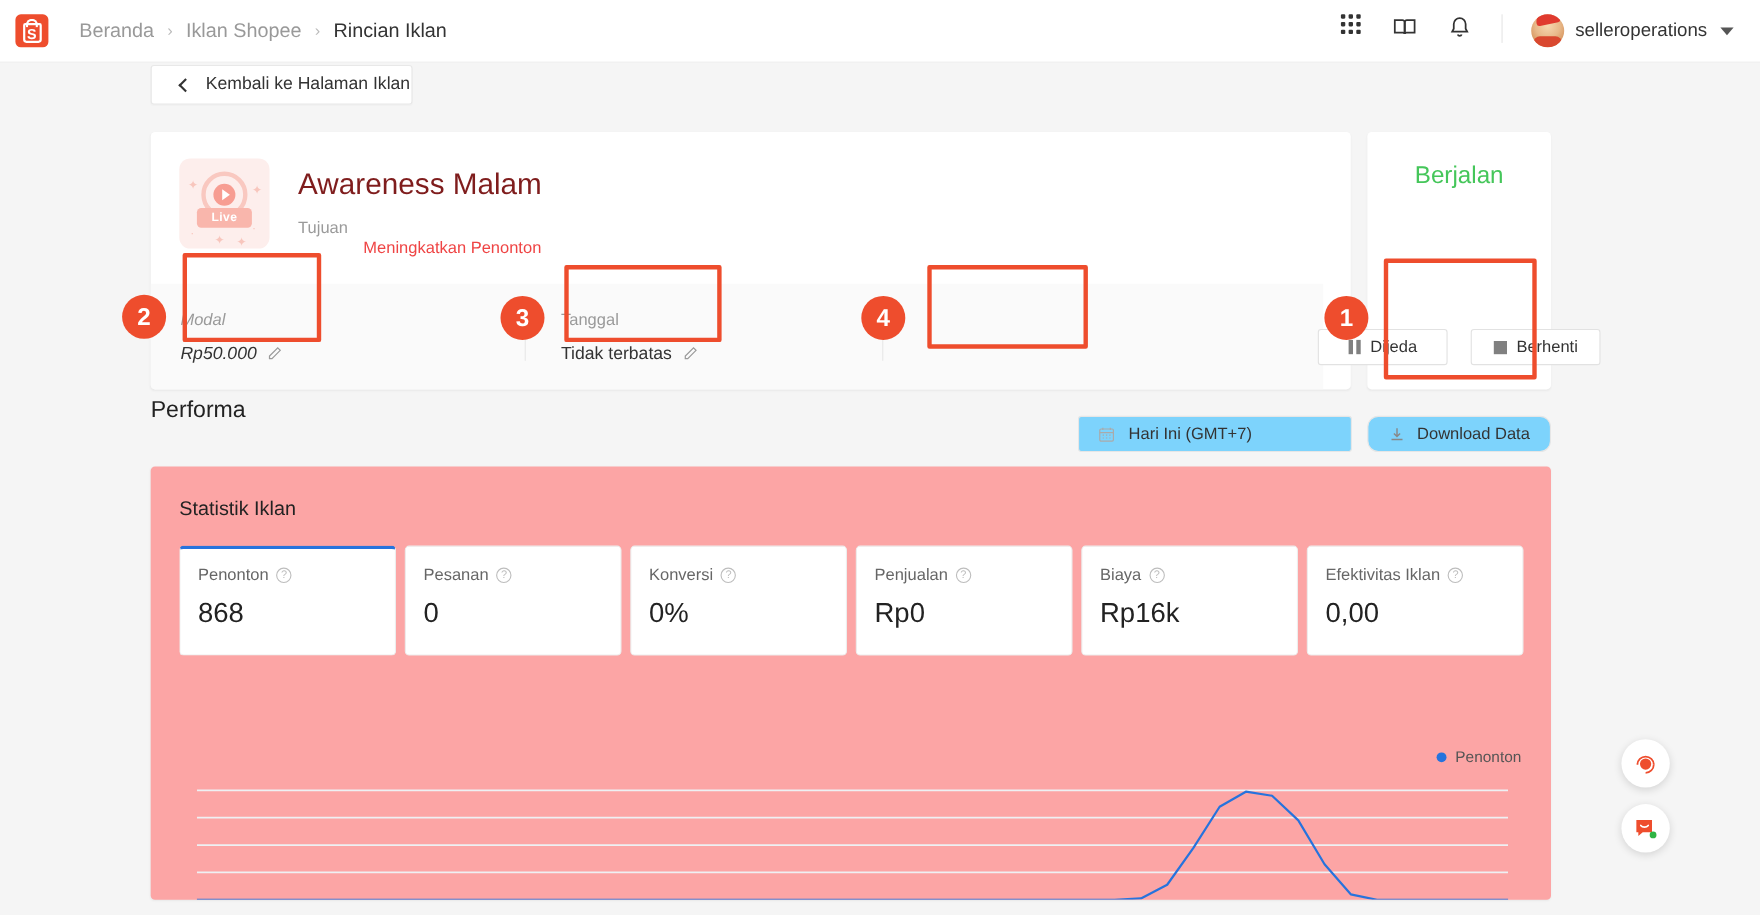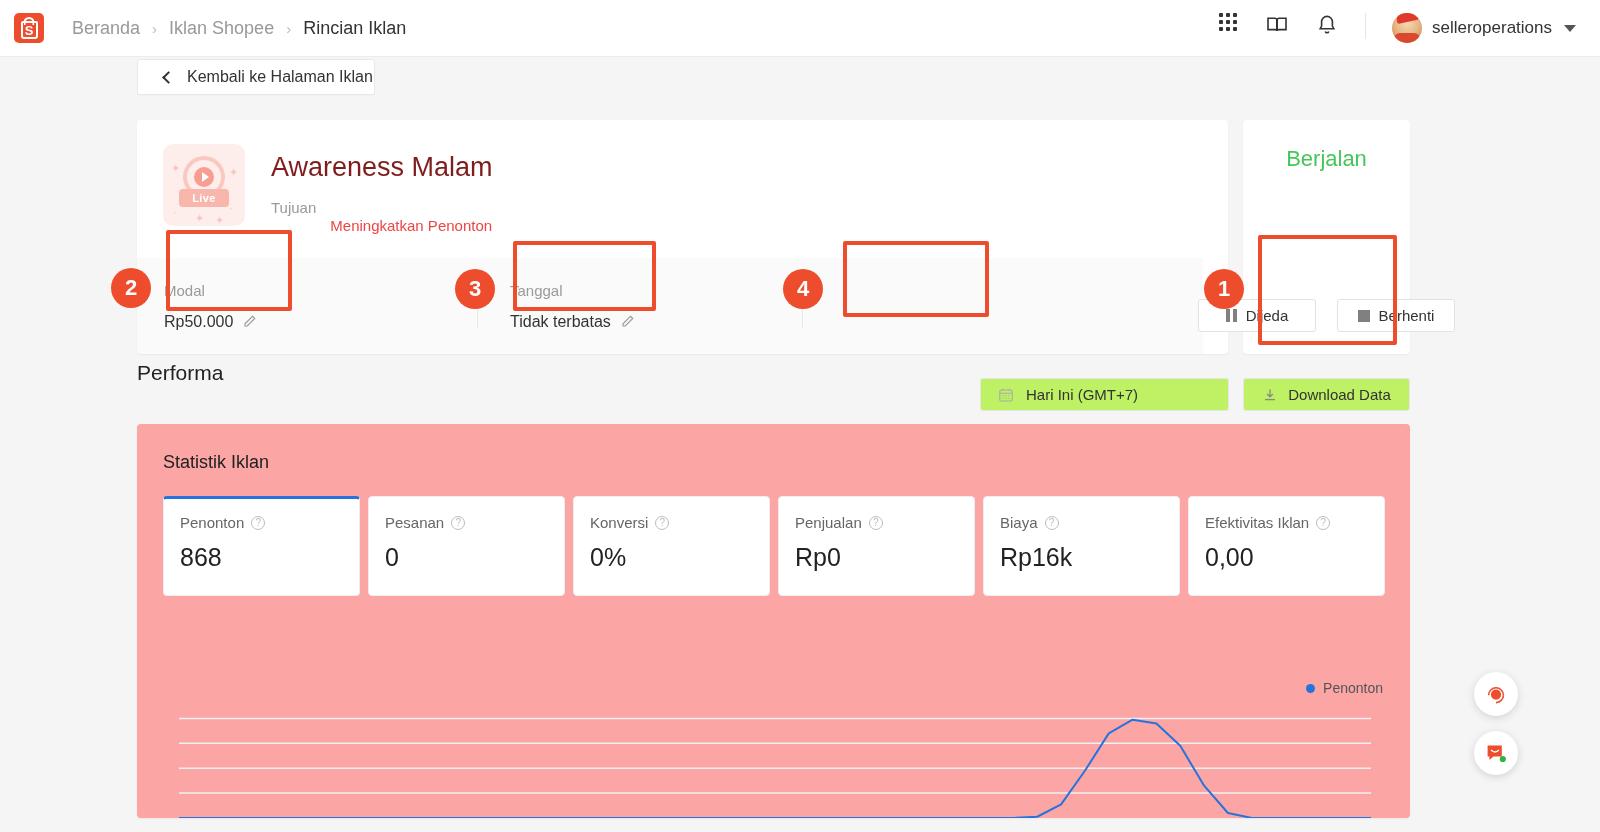--- a/index.html
+++ b/index.html
@@ -192,25 +192,25 @@
     font-size: 15px; color: #333333;
   }
   .ic-pause { display: flex; gap: 3px; }
   .ic-pause i { width: 4px; height: 13px; background: #808080; display:block; }
   .ic-stop { width: 12px; height: 12px; background: #808080; }
 
   
   .perf-title { position: absolute; left: 137px; top: 318px; font-size: 21px; color: #222222; }
   .pill {
     position: absolute; height: 33px;
-    background: #bef264; border: 1px solid #e6e6e6; border-radius: 3px;
+    background: #7dd3fc; border: 1px solid #e6e6e6; border-radius: 3px;
     display: flex; align-items: center; font-size: 15px; color: #333333;
   }
   .pill-date { left: 980px; top: 335px; width: 249px; }
-  .pill-dl   { left: 1243px; top: 335px; width: 167px; justify-content: center; gap: 10px; }
+  .pill-dl   { left: 1243px; top: 335px; width: 167px; justify-content: center; gap: 10px; border-radius: 10px; }
   .pill-date .cal { margin-left: 17px; margin-right: 12px; }
   .cal-svg, .dl-svg { display: block; }
 
   
   .stats-card {
     position: absolute; left: 137px; top: 381px;
     width: 1273px; height: 394px;
     background: #fca5a5; border-radius: 4px;
     box-shadow: 0 1px 2px rgba(0,0,0,.05);
     overflow: hidden;
@@ -330,21 +330,21 @@
         <div class="camp-title">Awareness Malam</div>
         <div class="camp-sub">
           <span class="lbl">Tujuan</span>
           <span class="val">Meningkatkan Penonton</span>
         </div>
       </div>
     </div>
 
     <div class="camp-strip">
 
-      <div class="info-cell" style="margin-left:27px;width:100px;">
+      <div class="info-cell" style="margin-left:27px;width:100px;font-style:italic;">
         <span class="lbl">Modal</span>
         <span class="val">
           <span>Rp50.000</span>
           <span class="pencil">
             <svg width="15" height="15" viewBox="0 0 16 16" fill="none" stroke="#9a9a9a" stroke-width="1.2">
               <path d="M11.2 2.4l2.4 2.4-8 8H3.2v-2.4z"></path>
             </svg>
           </span>
         </span>
       </div>

